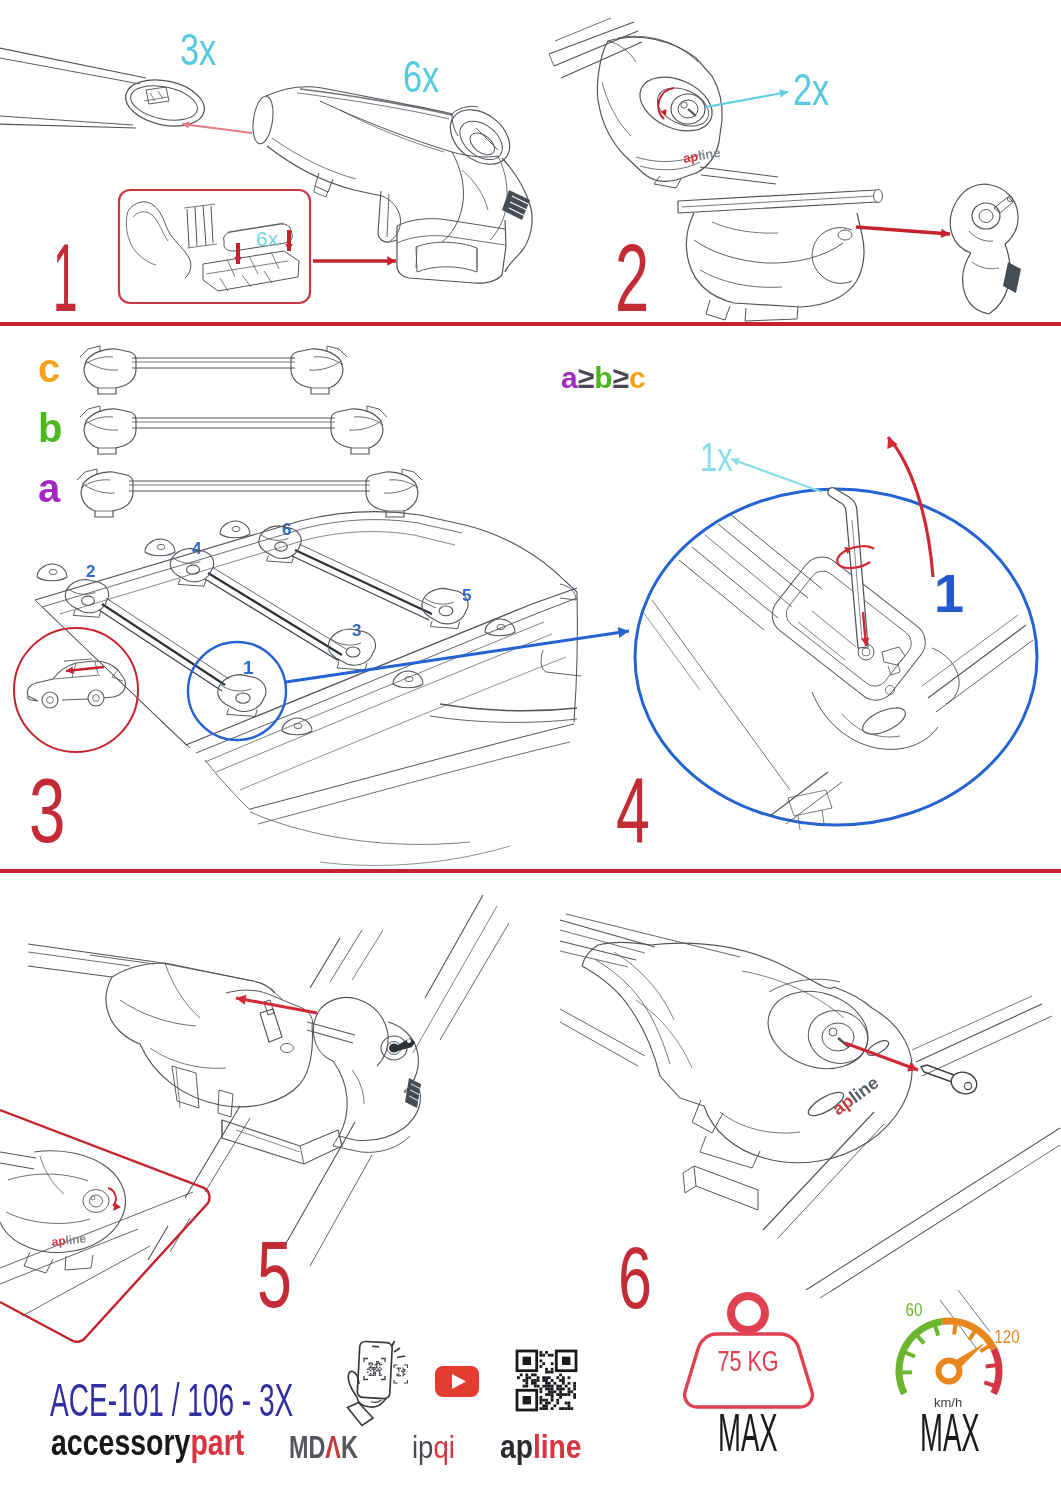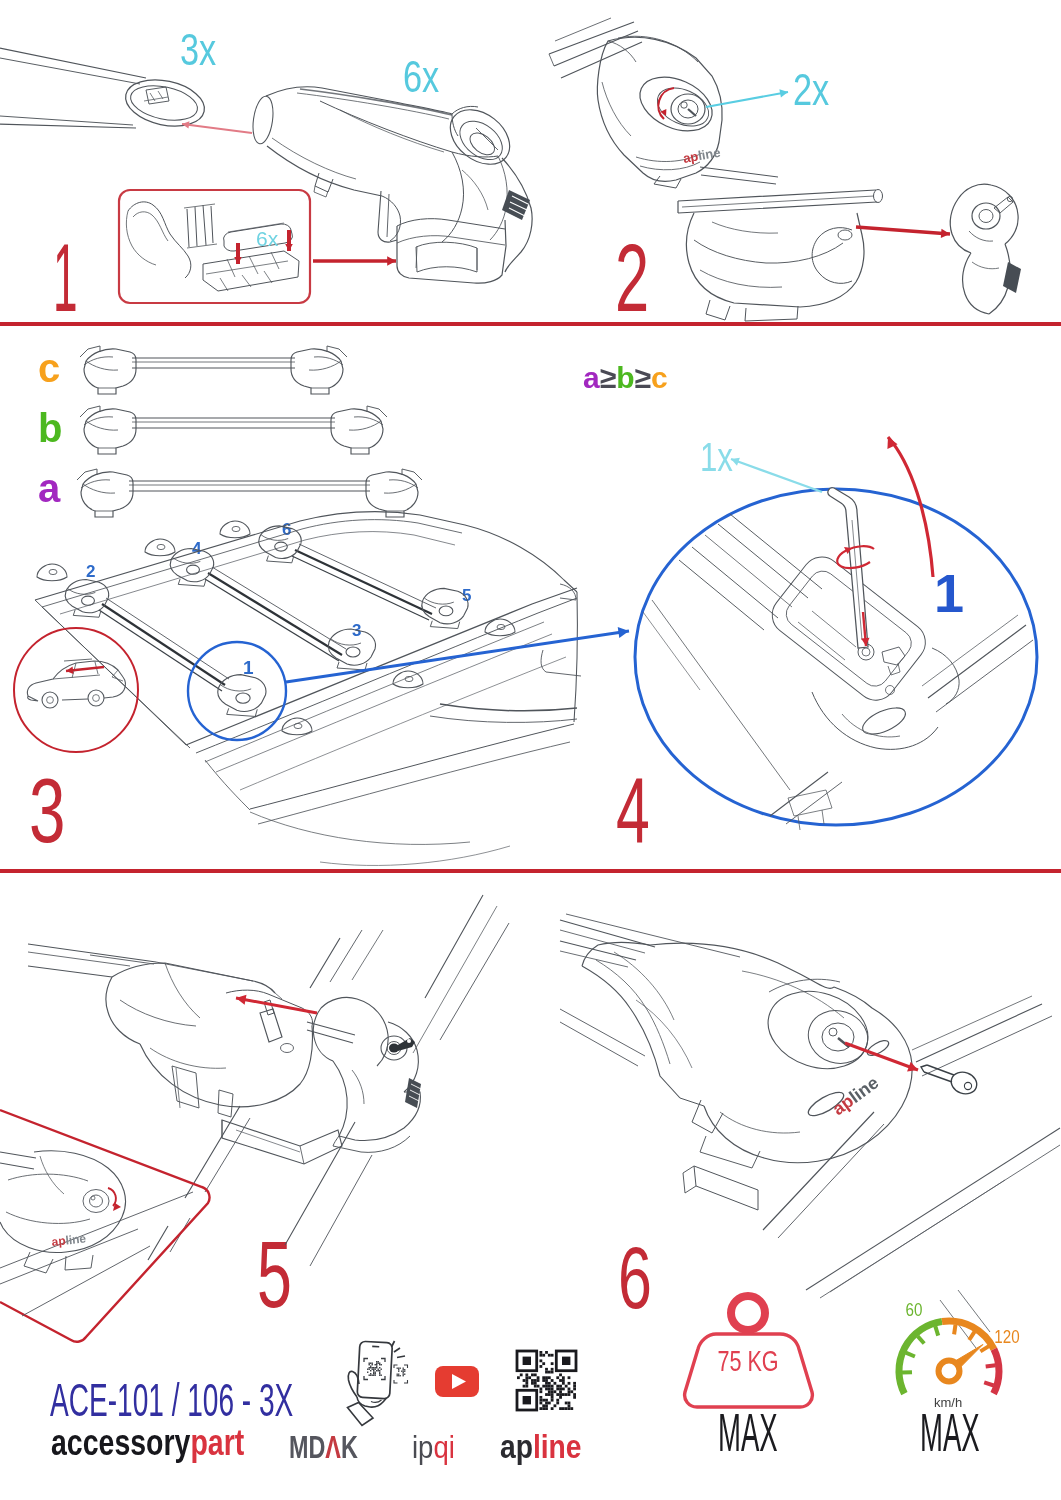--- a/index.html
+++ b/index.html
@@ -18,21 +18,21 @@
 <div class="num" style="left:616px;top:764px;font-size:92px;transform:scaleX(0.66)">4</div>
 <div class="num" style="left:257px;top:1227px;font-size:95px;transform:scaleX(0.66)">5</div>
 <div class="num" style="left:618px;top:1234px;font-size:87px;transform:scaleX(0.70)">6</div>
 <div class="cy" style="left:180px;top:28px">3x</div>
 <div class="cy" style="left:403px;top:55px">6x</div>
 <div class="cy" style="left:793px;top:68px">2x</div>
 <div class="cy" style="left:700px;top:437px;color:#8adce9;font-size:40px">1x</div>
 <div class="abs" style="left:38px;top:348px;font-size:40px;color:#f7a11d;font-weight:bold;line-height:1">c</div>
 <div class="abs" style="left:38px;top:408px;font-size:40px;color:#4cb81f;font-weight:bold;line-height:1">b</div>
 <div class="abs" style="left:38px;top:468px;font-size:40px;color:#a228c0;font-weight:bold;line-height:1">a</div>
-<div class="abs" style="left:583px;top:363px;font-size:30px;font-weight:bold;line-height:1"><span style="color:#a228c0">a</span><span style="color:#4a4a55">≥</span><span style="color:#4cb81f">b</span><span style="color:#4a4a55">≥</span><span style="color:#f7a11d">c</span></div>
+<div class="abs" style="left:561px;top:363px;font-size:30px;font-weight:bold;line-height:1"><span style="color:#a228c0">a</span><span style="color:#4a4a55">≥</span><span style="color:#4cb81f">b</span><span style="color:#4a4a55">≥</span><span style="color:#f7a11d">c</span></div>
 <div class="abs" style="left:934px;top:566px;font-size:54px;font-weight:bold;color:#2557cd;line-height:1">1</div>
 <div class="bl" style="left:86px;top:563px">2</div>
 <div class="bl" style="left:192px;top:540px">4</div>
 <div class="bl" style="left:282px;top:521px">6</div>
 <div class="bl" style="left:352px;top:622px">3</div>
 <div class="bl" style="left:462px;top:587px">5</div>
 <div class="bl" style="left:243px;top:658px;font-size:19px">1</div>
 <div class="abs" style="left:50px;top:1377px;font-size:46px;color:#322fa0;line-height:1;transform:scaleX(0.61);transform-origin:left top">ACE-101 / 106 - 3X</div>
 <div class="abs" style="left:51px;top:1424px;font-size:37px;line-height:1;font-weight:bold;transform:scaleX(0.77);transform-origin:left top"><span style="color:#17171c">accessory</span><span style="color:#d9333f">part</span></div>
 <div class="abs" style="left:289px;top:1431px;font-size:32px;line-height:1;font-weight:bold;transform:scaleX(0.73);transform-origin:left top;color:#55565e">MD<span style="color:#c43a41">Λ</span>K</div>

